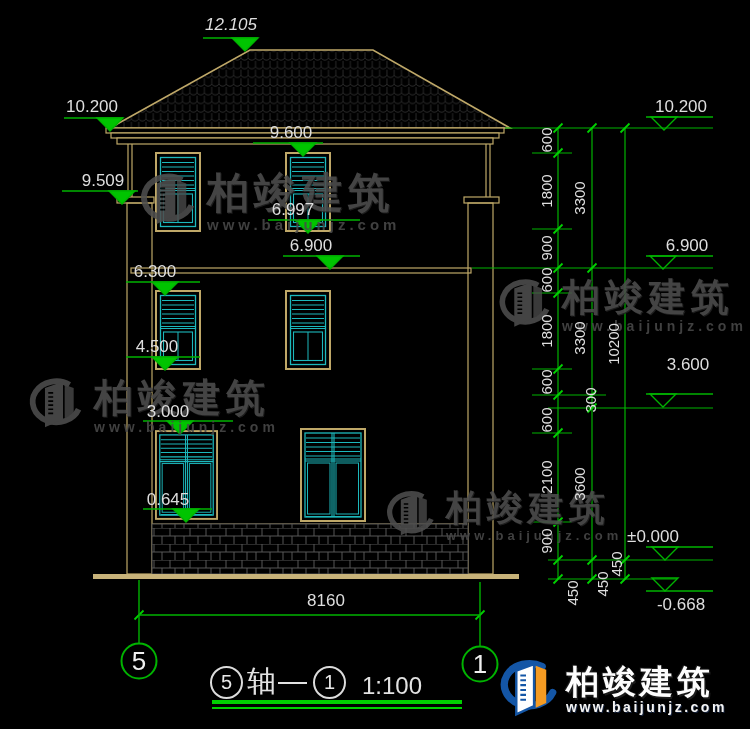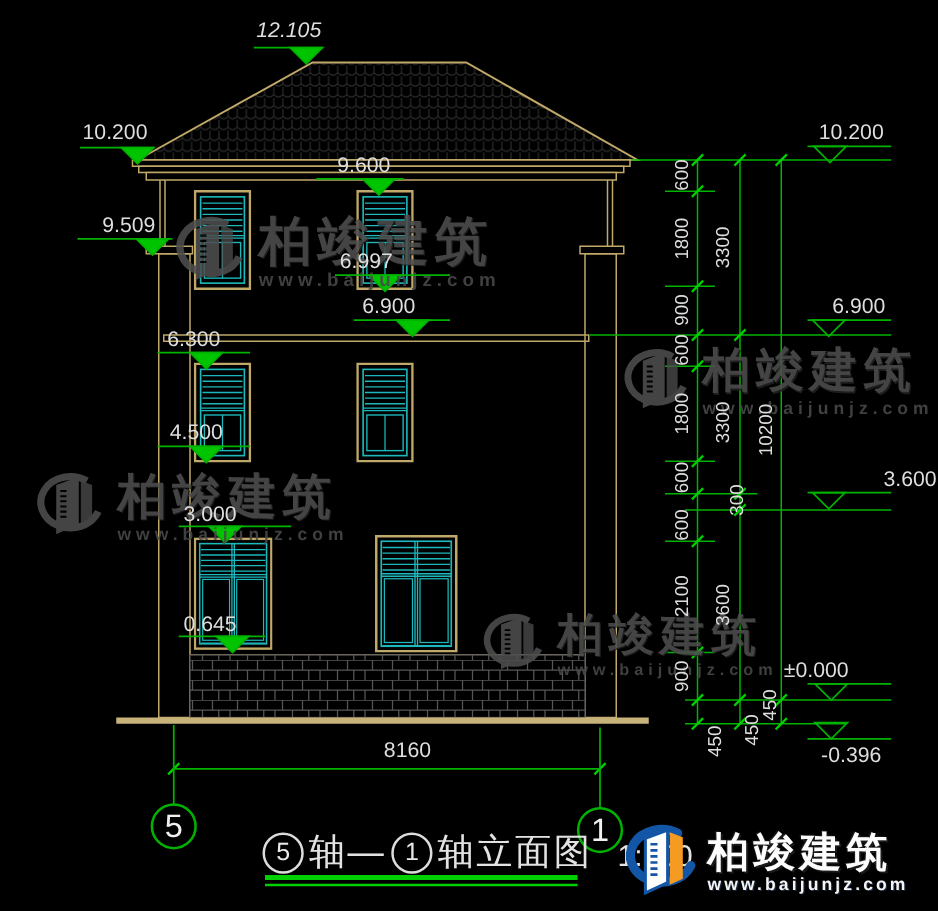--- a/index.html
+++ b/index.html
@@ -216,23 +216,23 @@
   <div class="dim" style="left:291px;top:132px;">9.600</div>
   <div class="dim" style="left:293px;top:209px;">6.997</div>
   <div class="dim" style="left:311px;top:245px;">6.900</div>
   <div class="dim" style="left:155px;top:271px;">6.300</div>
   <div class="dim" style="left:157px;top:346px;">4.500</div>
   <div class="dim" style="left:168px;top:411px;">3.000</div>
   <div class="dim" style="left:168px;top:499px;">0.645</div>
 
   <div class="dim" style="left:681px;top:106px;">10.200</div>
   <div class="dim" style="left:687px;top:245px;">6.900</div>
-  <div class="dim" style="left:688px;top:383px;margin-left:40px;">3.600</div>
+  <div class="dim" style="left:688px;top:364px;">3.600</div>
   <div class="dim" style="left:653px;top:536px;">±0.000</div>
-  <div class="dim" style="left:681px;top:604px;">-0.396</div>
+  <div class="dim" style="left:681px;top:604px;">-0.668</div>
 
   <div class="dim rot" style="left:546px;top:140px;">600</div>
   <div class="dim rot" style="left:546px;top:191px;">1800</div>
   <div class="dim rot" style="left:546px;top:248px;">900</div>
   <div class="dim rot" style="left:546px;top:280px;">600</div>
   <div class="dim rot" style="left:546px;top:331px;">1800</div>
   <div class="dim rot" style="left:546px;top:382px;">600</div>
   <div class="dim rot" style="left:546px;top:420px;">600</div>
   <div class="dim rot" style="left:546px;top:477px;">2100</div>
   <div class="dim rot" style="left:546px;top:541px;">900</div>
@@ -249,21 +249,20 @@
 
   <div class="dim" style="left:311px;top:600px;margin-left:15px;">8160</div>
 
   <div class="axis-num" style="left:139px;top:661px;">5</div>
   <div class="axis-num" style="left:480px;top:664px;">1</div>
 
   <div class="title-row" style="left:210px;top:662px;">
     <span class="cnum">5</span>
     <span class="tchar">轴—</span>
     <span class="cnum">1</span>
-    <span class="tchar">轴立面图</span>
     <span class="tscale">1:100</span>
   </div>
   <div class="tline" style="left:212px;top:700px;width:250px;height:4px;"></div>
   <div class="tline" style="left:212px;top:707px;width:250px;height:2px;"></div>
 
   <div class="brand" style="left:492px;top:656px;">
     <svg width="68" height="68">
         <use href="#brand-icon"></use>
       </svg>
     <div class="brand-tx">

